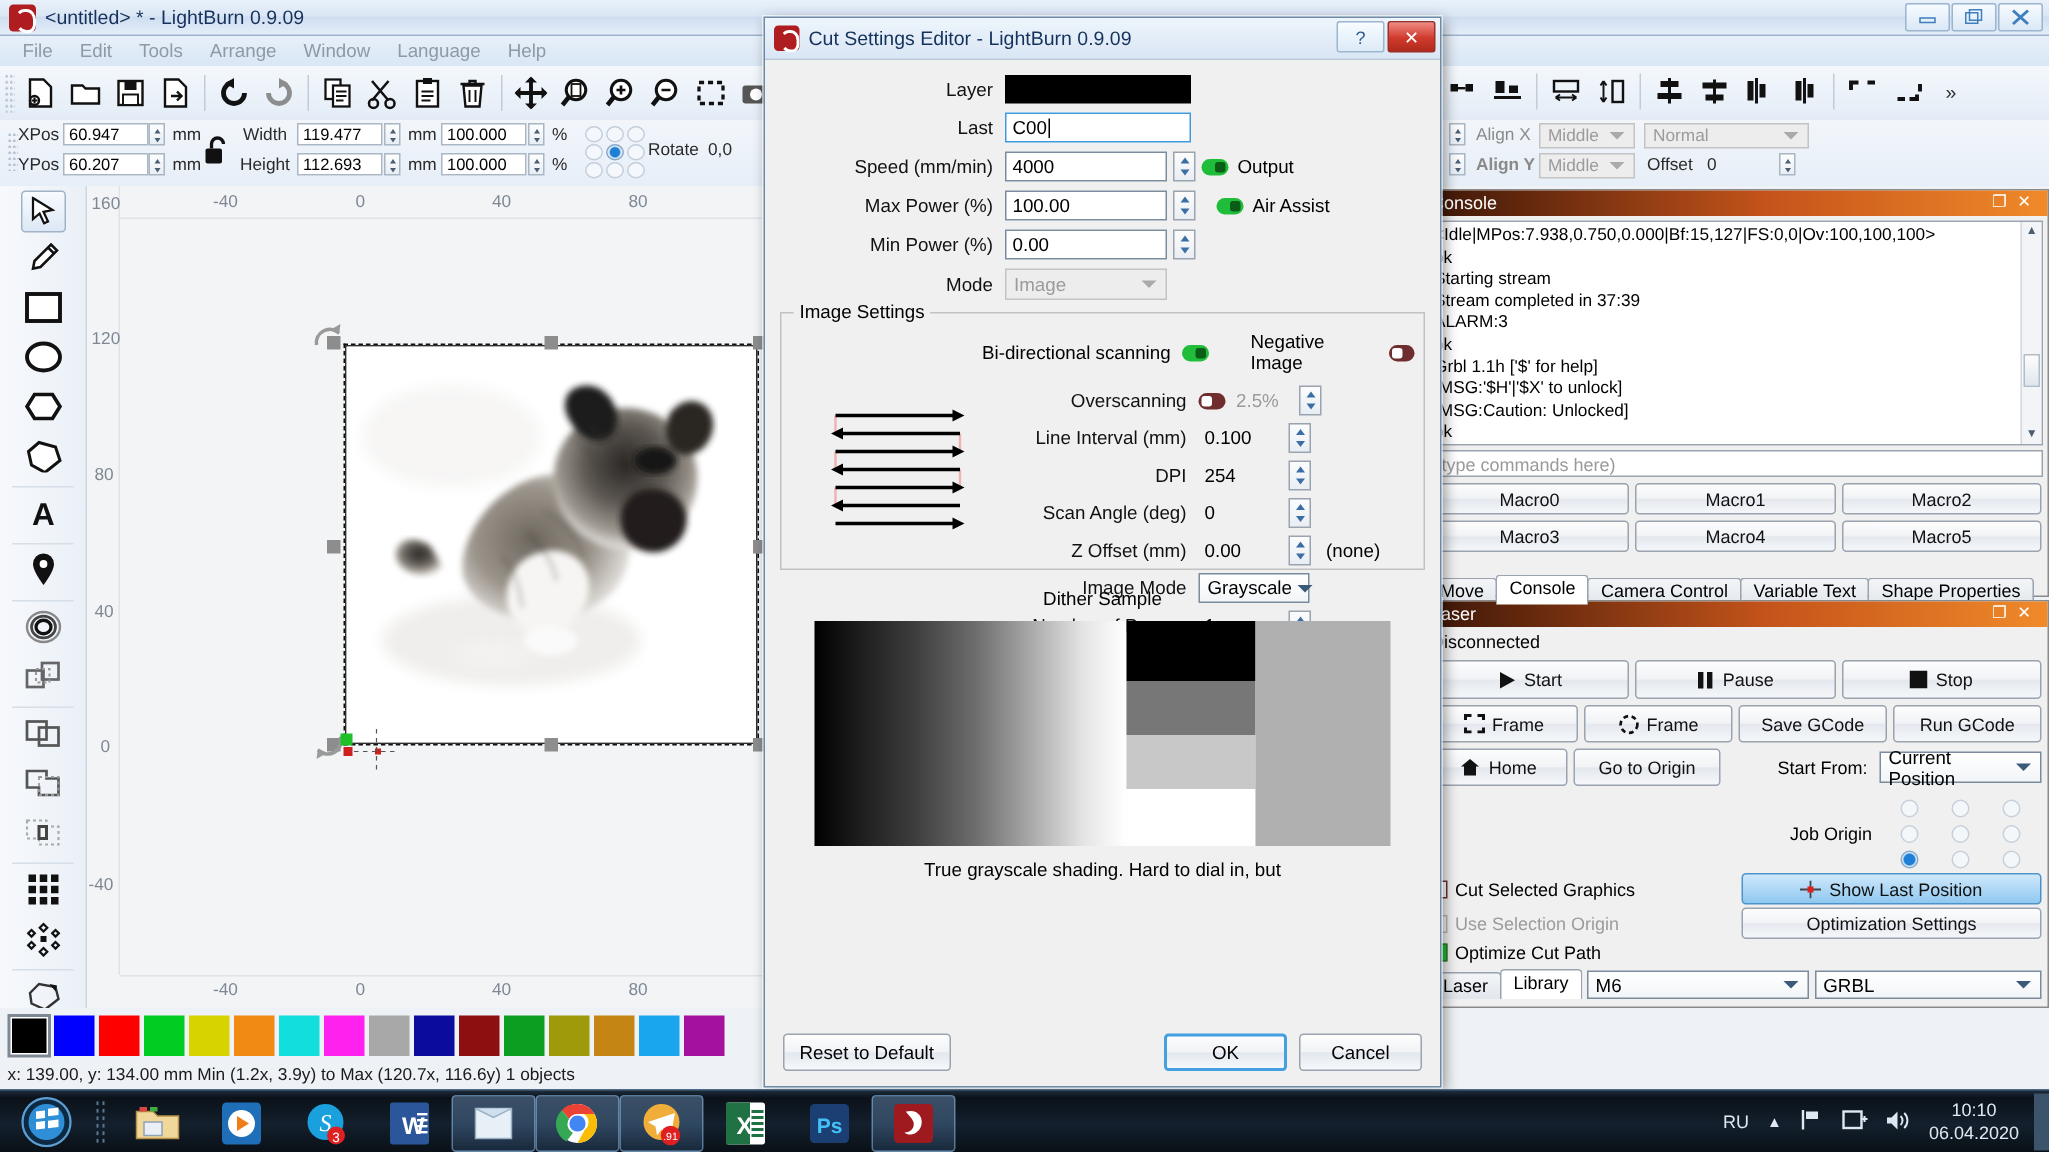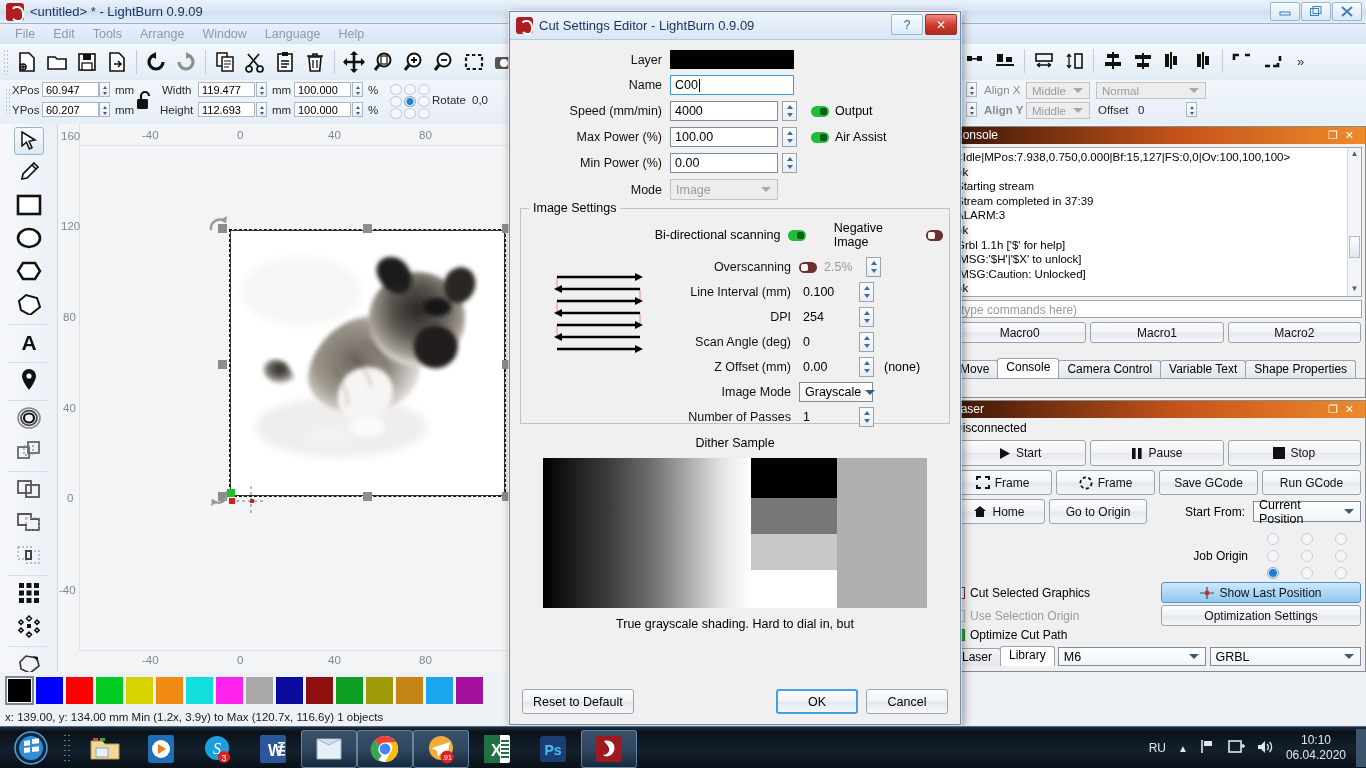--- a/index.html
+++ b/index.html
@@ -780,20 +780,25 @@
           <div class="sb-thumb" style="top:88px;"></div>
           <div class="sb-arrow" style="position:absolute;bottom:0;">▼</div>
         </div>
       </div>
       <div class="cmd-input">(type commands here)</div>
       <div class="btnrow">
         <div class="btn">Macro0</div>
         <div class="btn">Macro1</div>
         <div class="btn">Macro2</div>
       </div>
+      <div class="btnrow">
+        <div class="btn">Macro3</div>
+        <div class="btn">Macro4</div>
+        <div class="btn">Macro5</div>
+      </div>
       <div class="tabs" style="margin-top:14px;">
         <div class="tab">Move</div>
         <div class="tab sel">Console</div>
         <div class="tab">Camera Control</div>
         <div class="tab">Variable Text</div>
         <div class="tab">Shape Properties</div>
       </div>
     </div>
 
     <div class="panel" style="left:948px;top:400px;width:418px;height:272px;">
@@ -925,34 +930,34 @@
         <span class="dbtn close">✕</span>
       </span>
     </div>
 
     <div style="padding:10px 10px 0 10px;">
       <div class="frow">
         <div class="flabel">Layer</div>
         <div style="width:124px;height:19px;background:#000;"></div>
       </div>
       <div class="frow">
-        <div class="flabel">Name</div>
+        <div class="flabel">Last</div>
         <div class="finput focus" style="width:124px;">
             <span>C00</span>
             <span style="display:inline-block;width:1px;height:13px;background:#000;margin-left:1px;"></span>
           </div>
       </div>
       <div class="frow">
         <div class="flabel">Speed (mm/min)</div>
         <div class="finput">4000</div>
         <div class="spin2">
             <i></i>
             <i></i>
           </div>
-        <div style="margin-left:14px;display:flex;align-items:center;gap:6px;">
+        <div style="margin-left:4px;display:flex;align-items:center;gap:6px;">
           <span class="toggle on"></span>
           <span style="font-size:12.5px;">Output</span>
         </div>
       </div>
       <div class="frow">
         <div class="flabel">Max Power (%)</div>
         <div class="finput">100.00</div>
         <div class="spin2">
             <i></i>
             <i></i>
@@ -972,21 +977,21 @@
       </div>
       <div class="frow">
         <div class="flabel">Mode</div>
         <div class="combo dis" style="width:108px;">
           <span>Image</span>
           <span class="caret dis"></span>
         </div>
       </div>
     </div>
 
-    <div class="grpbox" style="height:216px;">
+    <div class="grpbox" style="height:172px;">
       <div class="grptitle">Image Settings</div>
 
       <svg style="position:absolute;left:30px;top:62px;" width="95" height="82" viewBox="0 0 95 82">
         <g stroke="#f3b0b0" stroke-width="1.6">
             <path d="M6 6v12M89 18v12M6 30v12M89 42v12M6 54v12"></path>
           </g>
         <g stroke="#000" stroke-width="2.4" fill="none">
           <path d="M6 6h80"></path>
             <path d="M89 18H9"></path>
             <path d="M6 30h80"></path>

